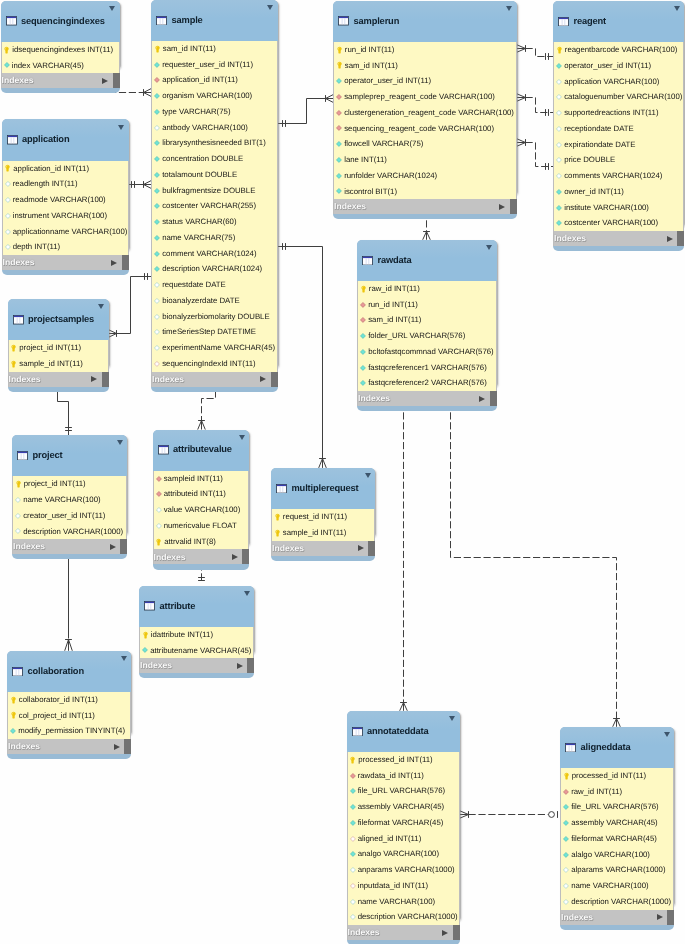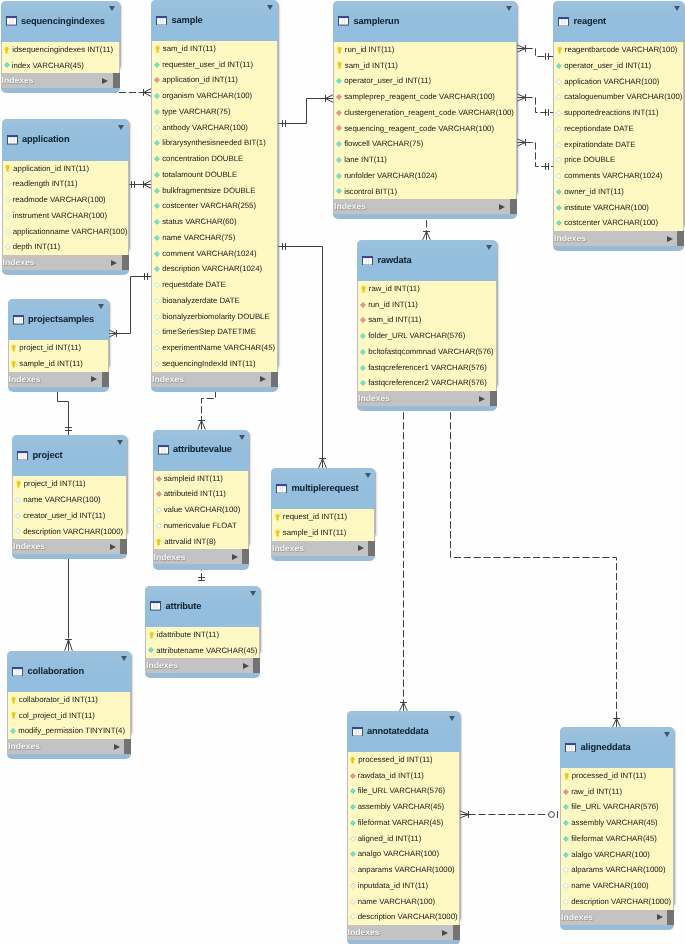--- a/index.html
+++ b/index.html
@@ -625,21 +625,21 @@
           </span>
           <span class="clbl">attrvalid INT(8)</span>
         </div>
 </div>
 <div class="idx">
         <span class="ixl">Indexes</span>
         <span class="idxarrow"></span>
       </div>
 <div class="tfoot"></div>
 </div>
-<div class="table" style="left:145px;top:585.6px;width:115px;height:68.9px;">
+<div class="table" style="left:139px;top:585.6px;width:115px;height:68.9px;">
 <div class="thdr">
 <span class="ticon">
           <svg viewBox="0 0 22 19">
             <rect x="1" y="1" width="20" height="17" fill="#fdfdff" stroke="#2b3c50" stroke-width="1.7"></rect>
             <rect x="1.9" y="1.3" width="18.2" height="2.8" fill="#3a3fb0"></rect>
             <path d="M8.3 4.6 V17.1 M13.6 4.6 V17.1" stroke="#c3cde8" stroke-width="1.3"></path>
           </svg>
         </span>
 <span class="tname">attribute</span>
 <span class="caret"></span>

